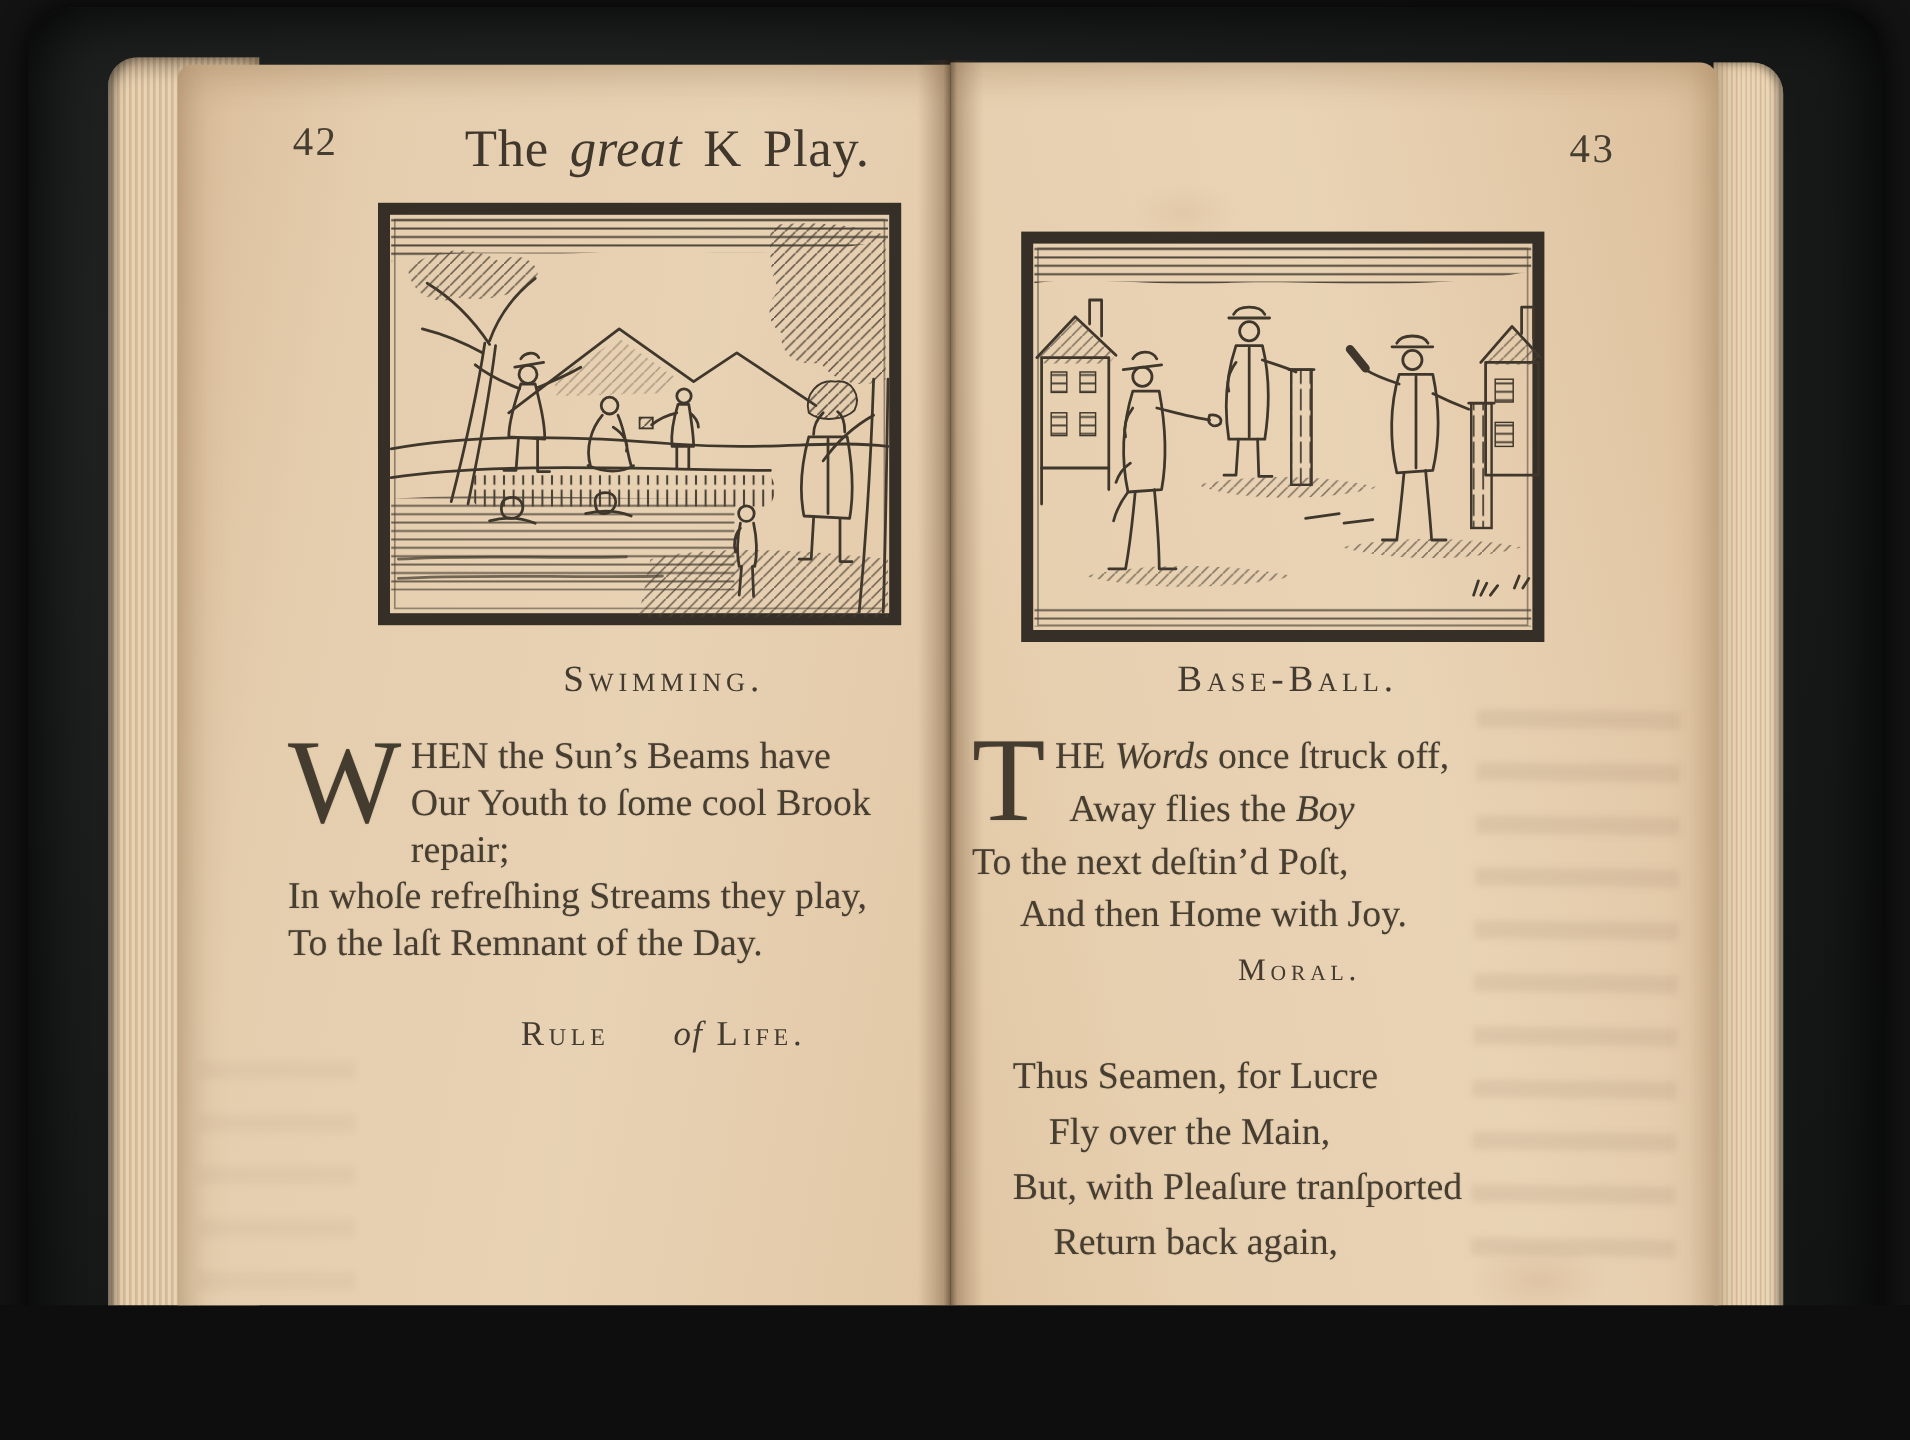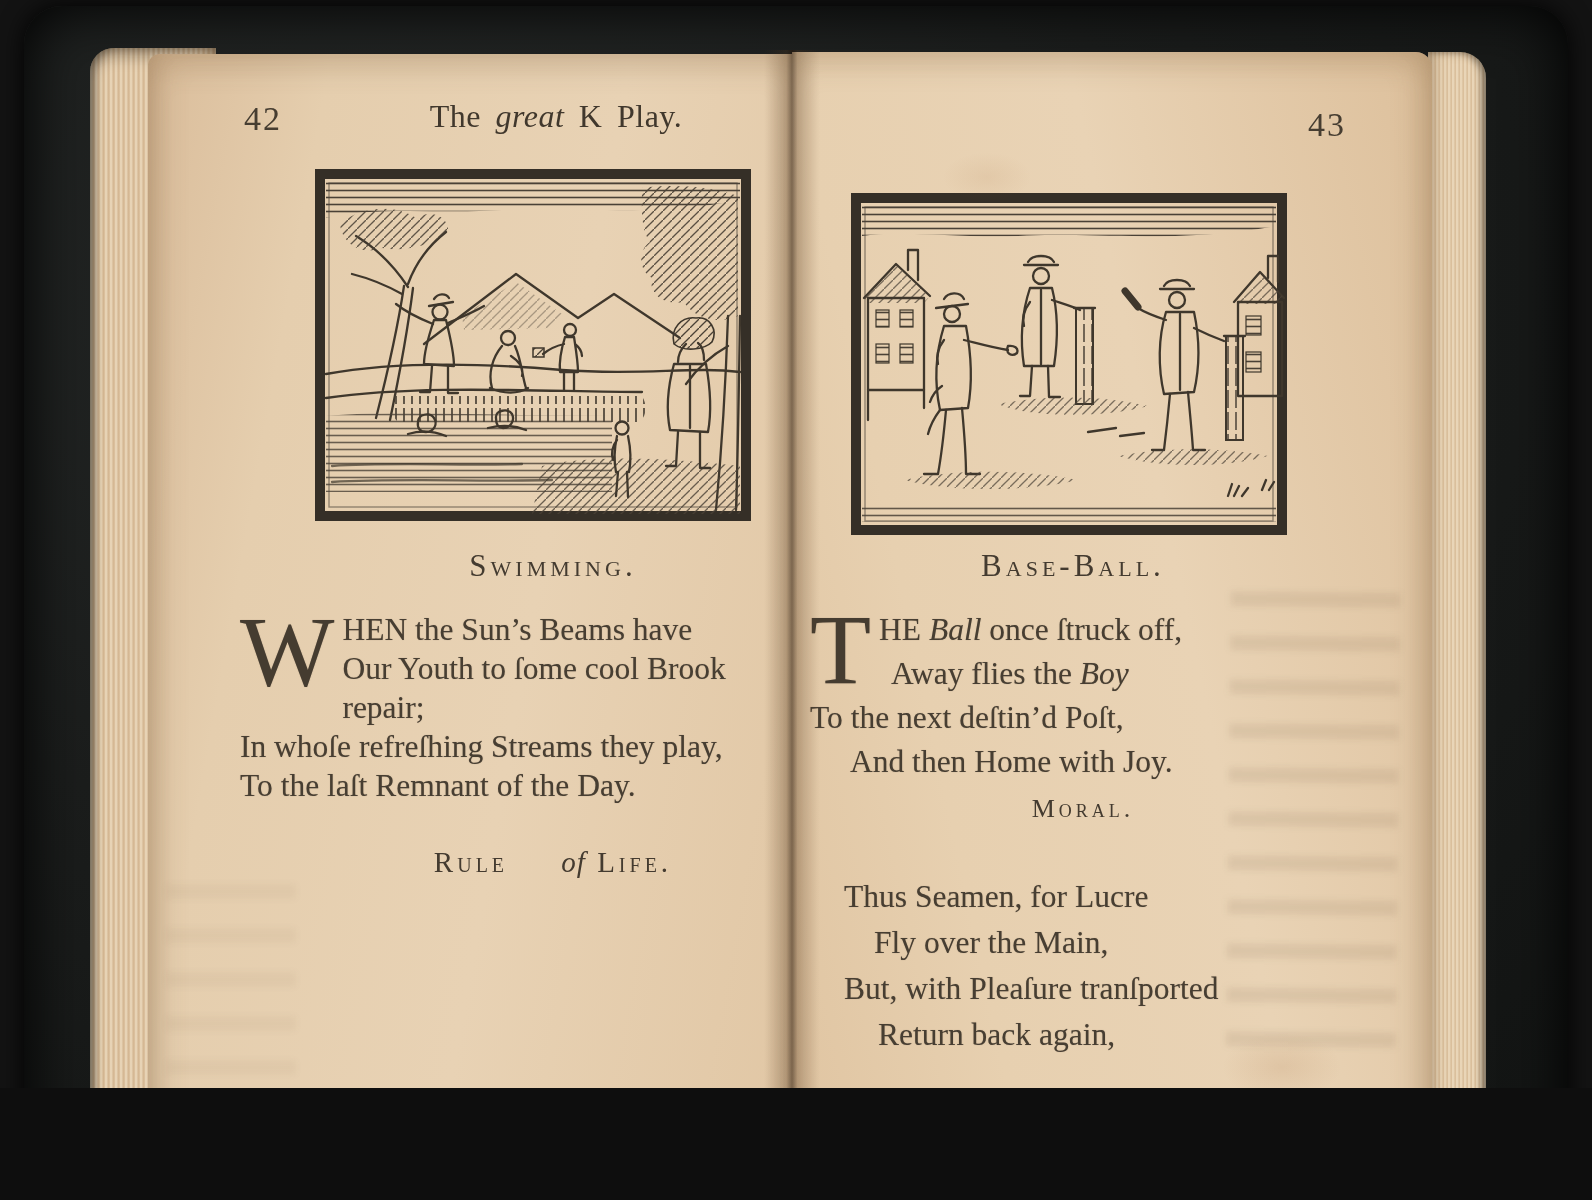--- a/index.html
+++ b/index.html
@@ -36,21 +36,21 @@
   .gutter{position:absolute;left:764px;top:50px;width:56px;height:1092px;pointer-events:none;z-index:5;
          background:linear-gradient(90deg,rgba(86,58,32,0) 0%,rgba(86,58,32,.28) 40%,rgba(42,25,11,.5) 50%,rgba(86,58,32,.25) 60%,rgba(86,58,32,0) 100%);}
 
   .stain{position:absolute;border-radius:50%;pointer-events:none;}
   .ghost{position:absolute;pointer-events:none;filter:blur(3px);
          background:repeating-linear-gradient(to bottom,rgba(104,80,55,.10) 0 15px,rgba(104,80,55,0) 15px 44px);}
 
   
   .abs{position:absolute;}
   .folio{font-size:34px;letter-spacing:2px;color:#463d31;}
-  .runhead{font-size:32px;text-align:center;word-spacing:6px;letter-spacing:.5px;color:#41382d;}
+  .runhead{font-size:44px;text-align:center;word-spacing:6px;letter-spacing:.5px;color:#41382d;}
   .it{font-style:italic;}
   .sc{font-variant:small-caps;letter-spacing:4px;font-size:31px;text-align:center;color:#443b30;}
   .sc .it{font-variant:normal;font-style:italic;letter-spacing:1px;margin-left:42px;}
   .bodytext{font-size:31.5px;color:#473e32;text-shadow:0 0 1px rgba(70,55,40,.35);}
   .poem-l{line-height:39px;}
   .poem-r{line-height:44px;}
   .moral-l{line-height:40px;}
   .moral-r{line-height:46px;}
   .dropcap{float:left;font-size:100px;line-height:80px;height:80px;margin:2px 8px 0 0;color:#453c30;}
   .ctr{text-align:center;}
@@ -222,21 +222,21 @@
         <path d="M240 242 L268 238 M272 246 L296 243" class="s" stroke-width="2.6"></path>
         <path d="M14 314 H428 V332 H14 Z" fill="url(#hlB)" opacity=".85"></path>
         <path d="M380 306 l4 -12 m2 12 l5 -10 m3 10 l6 -8 M414 300 l4 -10 m3 10 l5 -8" class="s" stroke-width="1.6"></path>
       </svg>
     </div>
 
     <div class="abs sc" style="left:46px;top:496px;width:470px;">Base-Ball.</div>
 
     <div class="abs bodytext poem-r" style="left:18px;top:556px;width:560px;">
       <span class="dropcap">T</span>
-      <div><span>HE </span><span class="it">Ball</span><span> once ſtruck off,</span></div>
+      <div><span>HE </span><span class="it">Words</span><span> once ſtruck off,</span></div>
       <div style="text-indent:12px;"><span>Away flies the </span><span class="it">Boy</span></div>
       <div>To the next deſtin’d Poſt,</div>
       <div style="text-indent:40px;">And then Home with Joy.</div>
     </div>
 
     <div class="abs sc" style="left:56px;top:742px;width:470px;font-size:26px;">Moral.</div>
 
     <div class="abs bodytext moral-r" style="left:52px;top:822px;width:520px;">
       <div>Thus Seamen, for Lucre</div>
       <div style="text-indent:30px;">Fly over the Main,</div>

